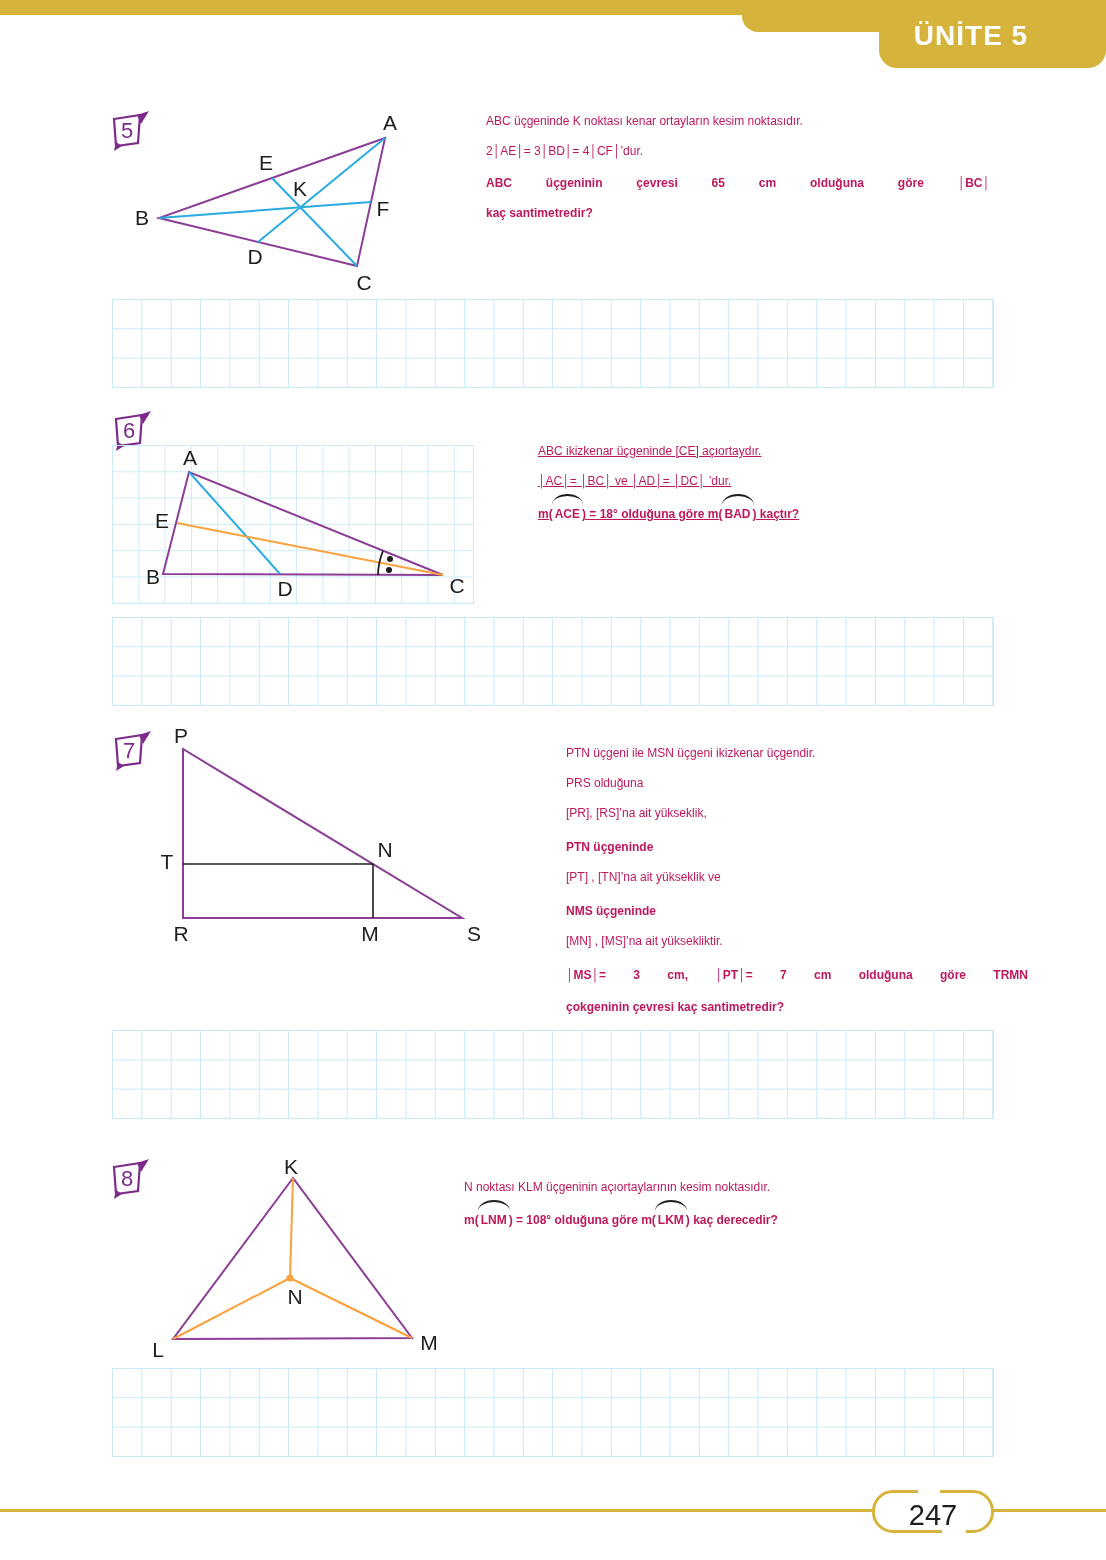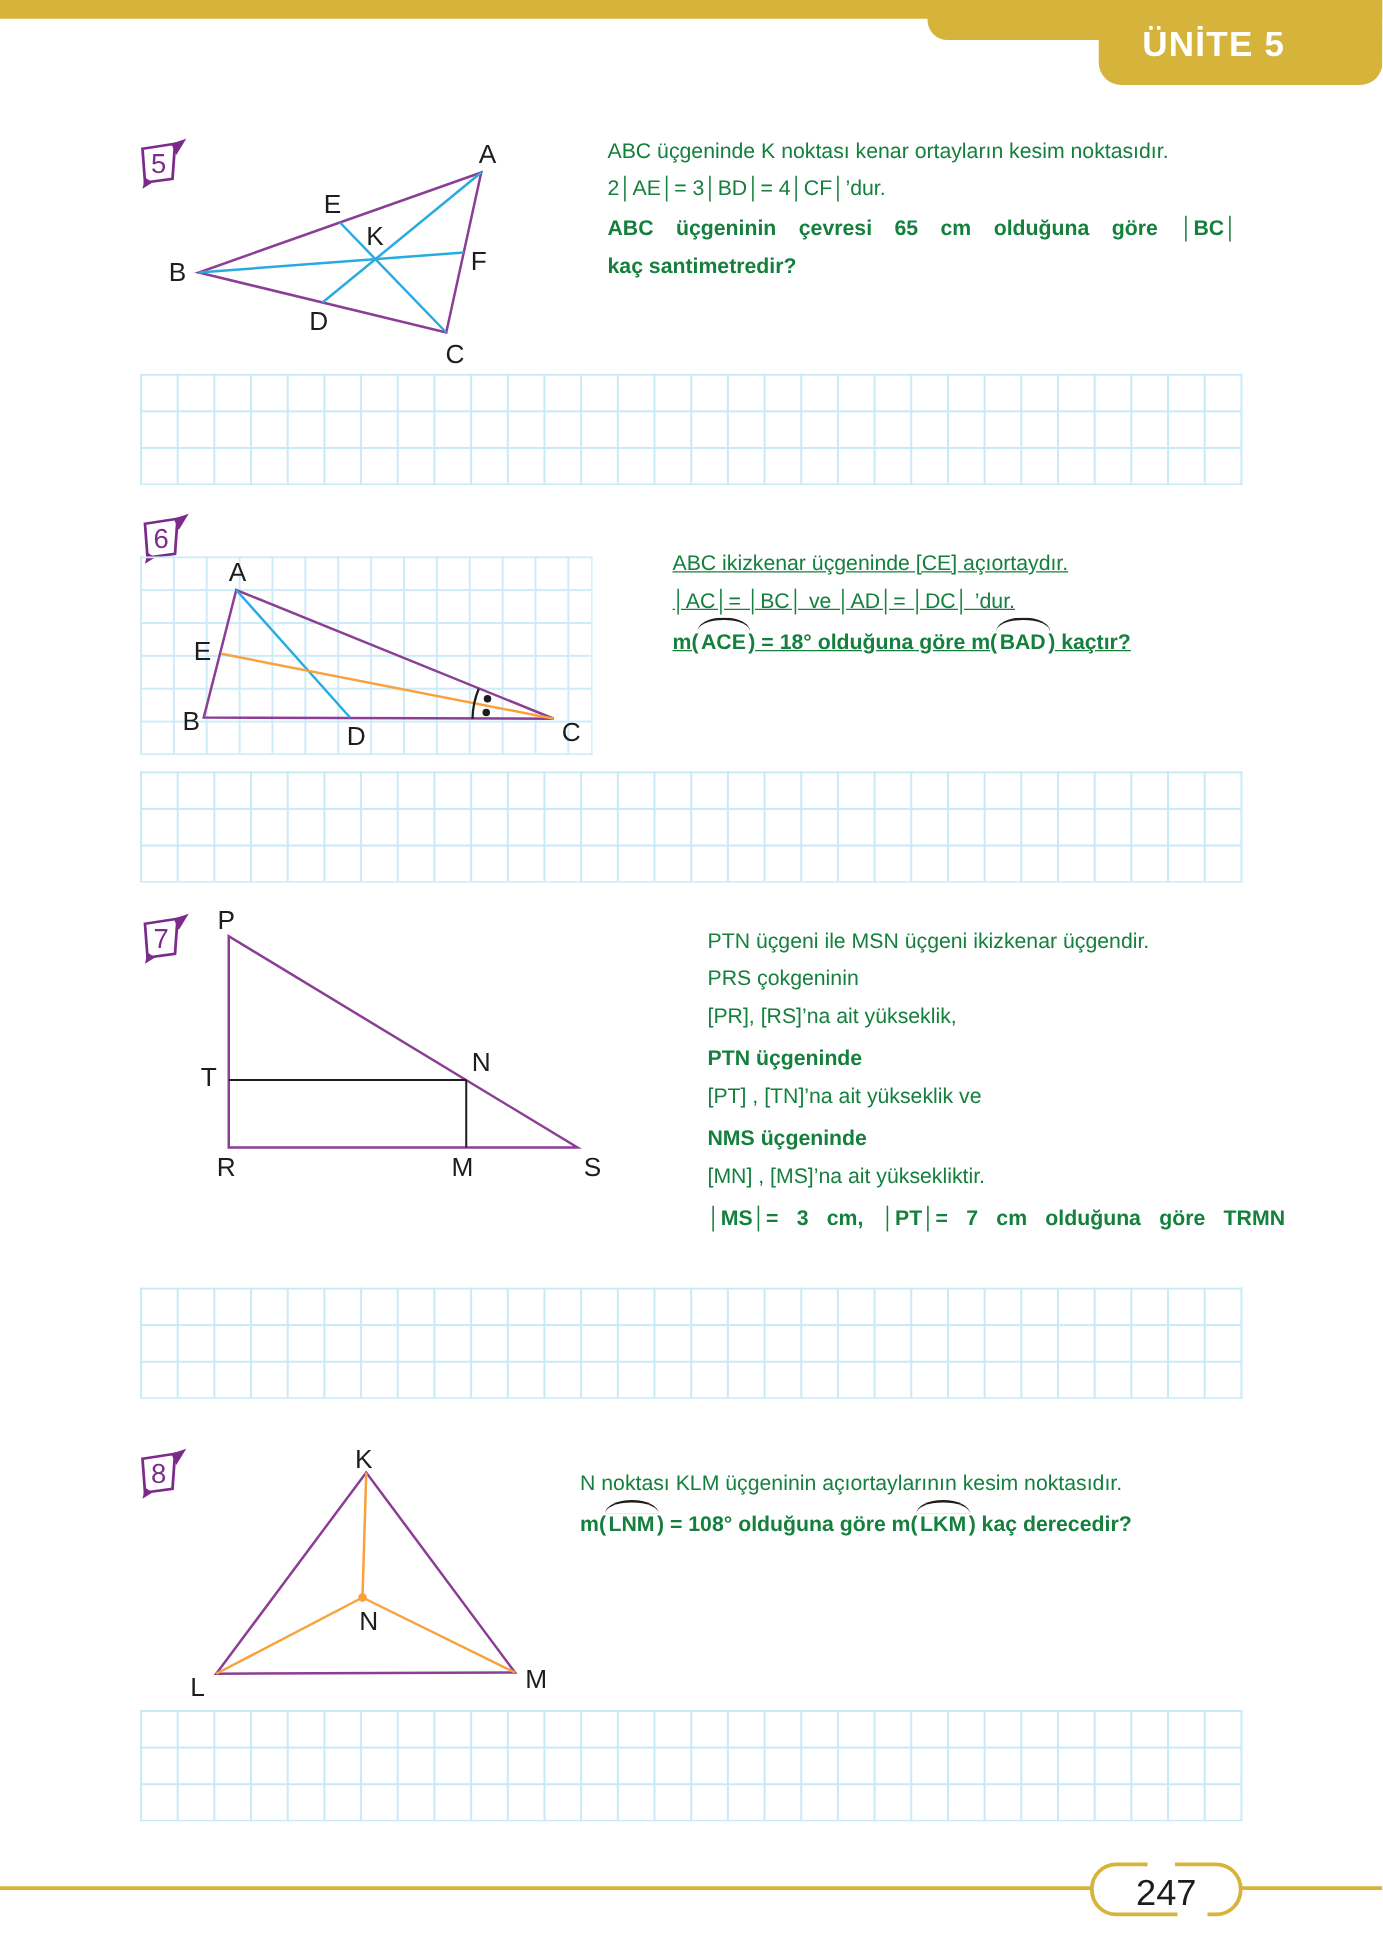--- a/index.html
+++ b/index.html
@@ -36,21 +36,21 @@
   }
 
   
   .badge { position:absolute; width:40px; height:42px; }
 
   
   .fig { position:absolute; overflow:visible; }
   .fig text { font-family:"Liberation Sans","DejaVu Sans",sans-serif; font-size:21px; fill:#1d1d1b; }
 
   
-  .ptext { position:absolute; font-size:17px; line-height:30px; color:#15803d; }
+  .ptext { position:absolute; font-size:12px; line-height:30px; color:#be185d; }
   .ptext p { margin:0; white-space:nowrap; }
   .ptext p.bold { font-weight:bold; }
   .ptext p.just { white-space:normal; text-align:justify; text-align-last:justify; }
   .ptext p.gap  { margin-top:4px;font-weight:bold; }
   .hat { position:relative; display:inline-block; padding:0 2px; }
   .hat::before {
     content:""; position:absolute; left:-1px; right:-1px; top:-5px; height:9px;
     border-top:2.4px solid #1d1d1b;
     border-radius:50% 50% 0 0 / 100% 100% 0 0;
   }
@@ -155,27 +155,28 @@
       <text x="41" y="18" text-anchor="middle">P</text>
       <text x="27" y="144" text-anchor="middle">T</text>
       <text x="245" y="132" text-anchor="middle">N</text>
       <text x="41" y="216" text-anchor="middle">R</text>
       <text x="230" y="216" text-anchor="middle">M</text>
       <text x="334" y="216" text-anchor="middle">S</text>
     </svg>
 
     <div class="ptext" style="left:534px; top:738px; width:462px;margin-left:32px;">
       <p>PTN üçgeni ile MSN üçgeni ikizkenar üçgendir.</p>
-      <p>PRS çokgeninin</p>
+      <p>PRS olduğuna</p>
       <p>[PR], [RS]’na ait yükseklik,</p>
       <p class="gap">PTN üçgeninde</p>
       <p>[PT] , [TN]’na ait yükseklik ve</p>
       <p class="gap">NMS üçgeninde</p>
       <p>[MN] , [MS]’na ait yüksekliktir.</p>
       <p class="bold just gap">│MS│= 3 cm, │PT│= 7 cm olduğuna göre TRMN</p>
+      <p class="bold" style="margin-top:2px;">çokgeninin çevresi kaç santimetredir?</p>
     </div>
   </div>
 
   <div class="answer-grid" style="top:1030px;"></div>
 
   <div class="problem">
     <svg class="badge" style="left:110px; top:1158px;" viewBox="0 0 40 42">
       <path d="M4 9 L30 5 L28 33 L6 36 Z" fill="#ffffff" stroke="#7c2b8b" stroke-width="2.2"></path>
       <path d="M27 5 L39 1 L31 14 Z" fill="#7c2b8b"></path>
       <path d="M6 32 L12 36 L4 41 Z" fill="#7c2b8b"></path>

